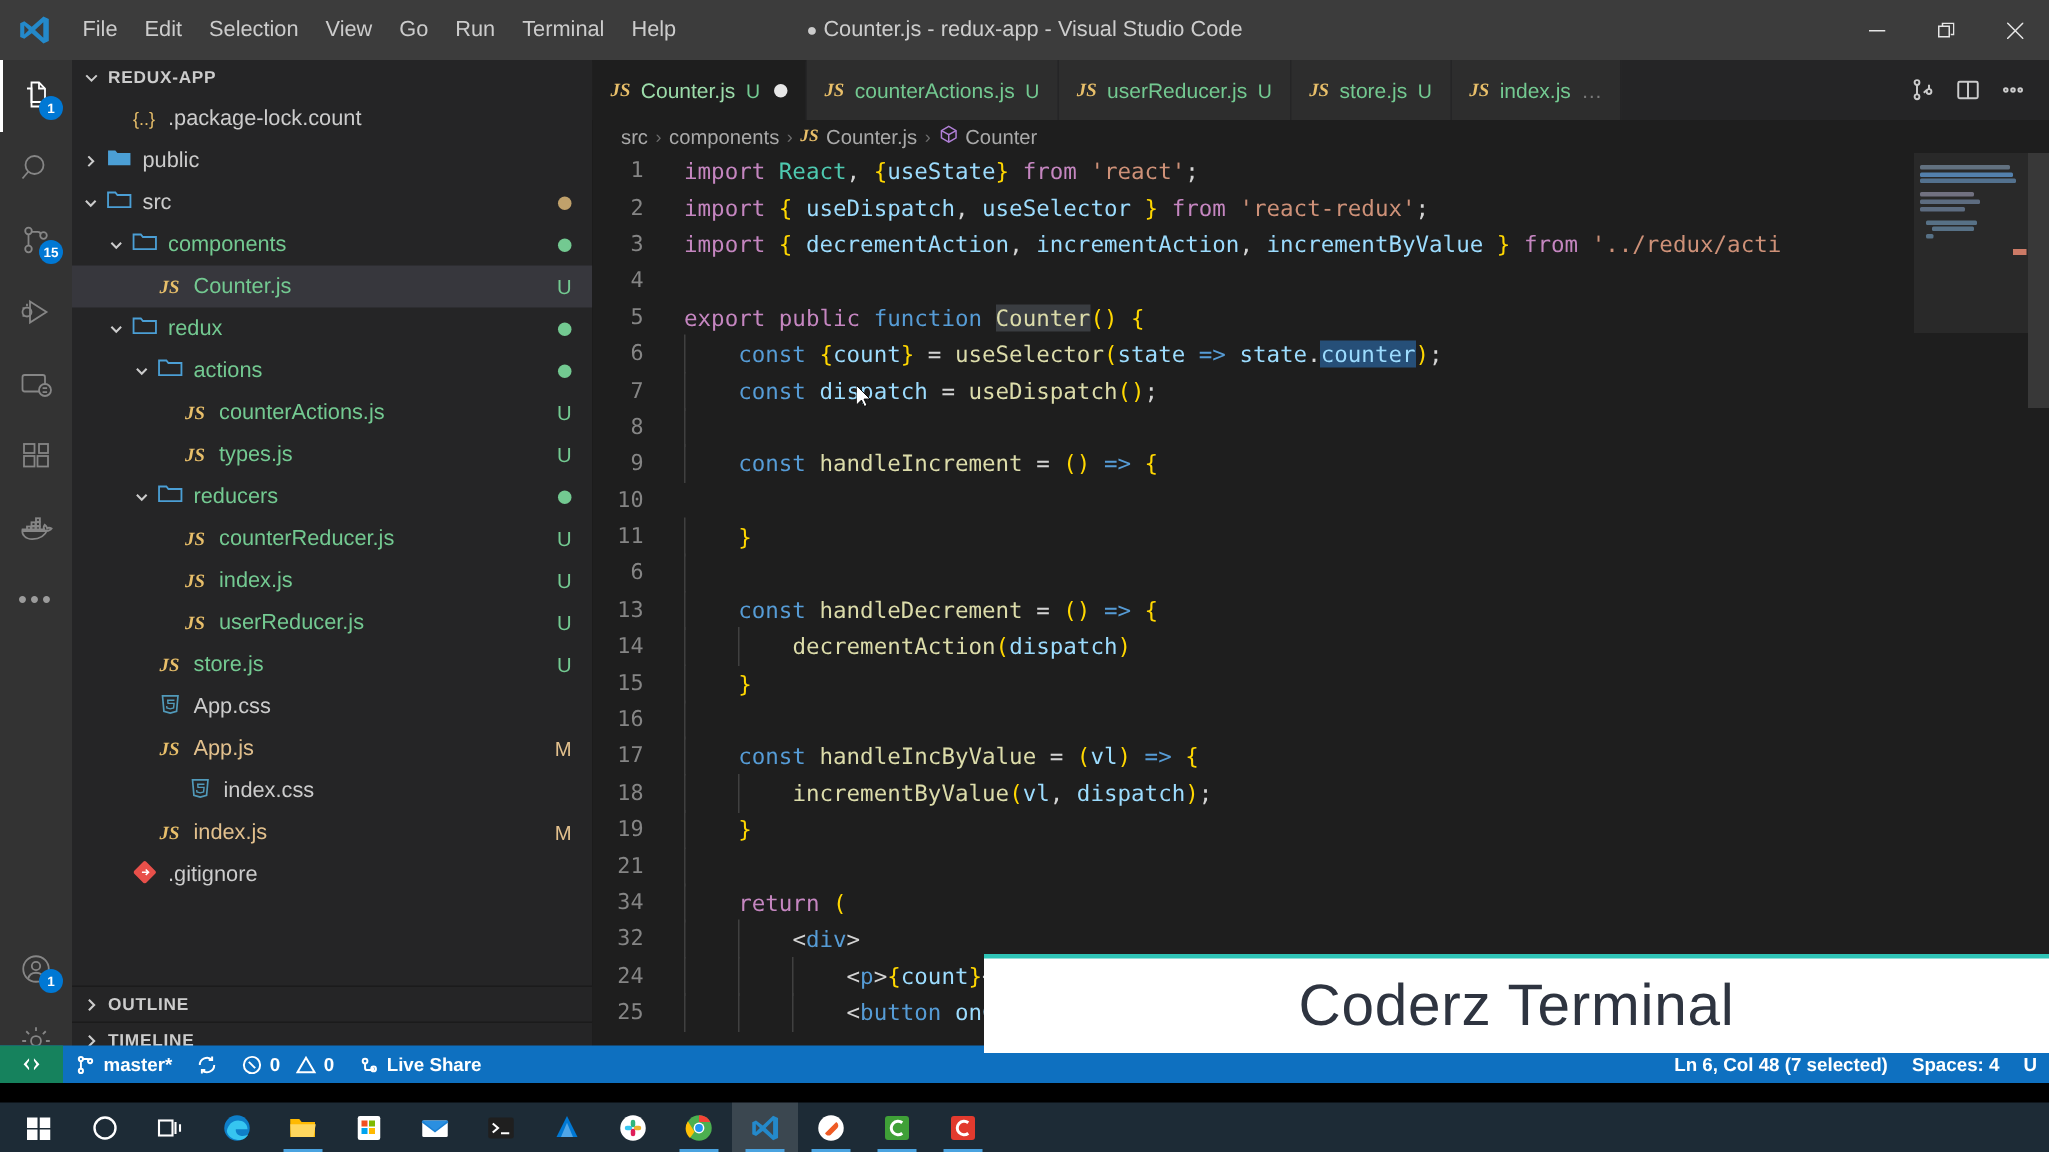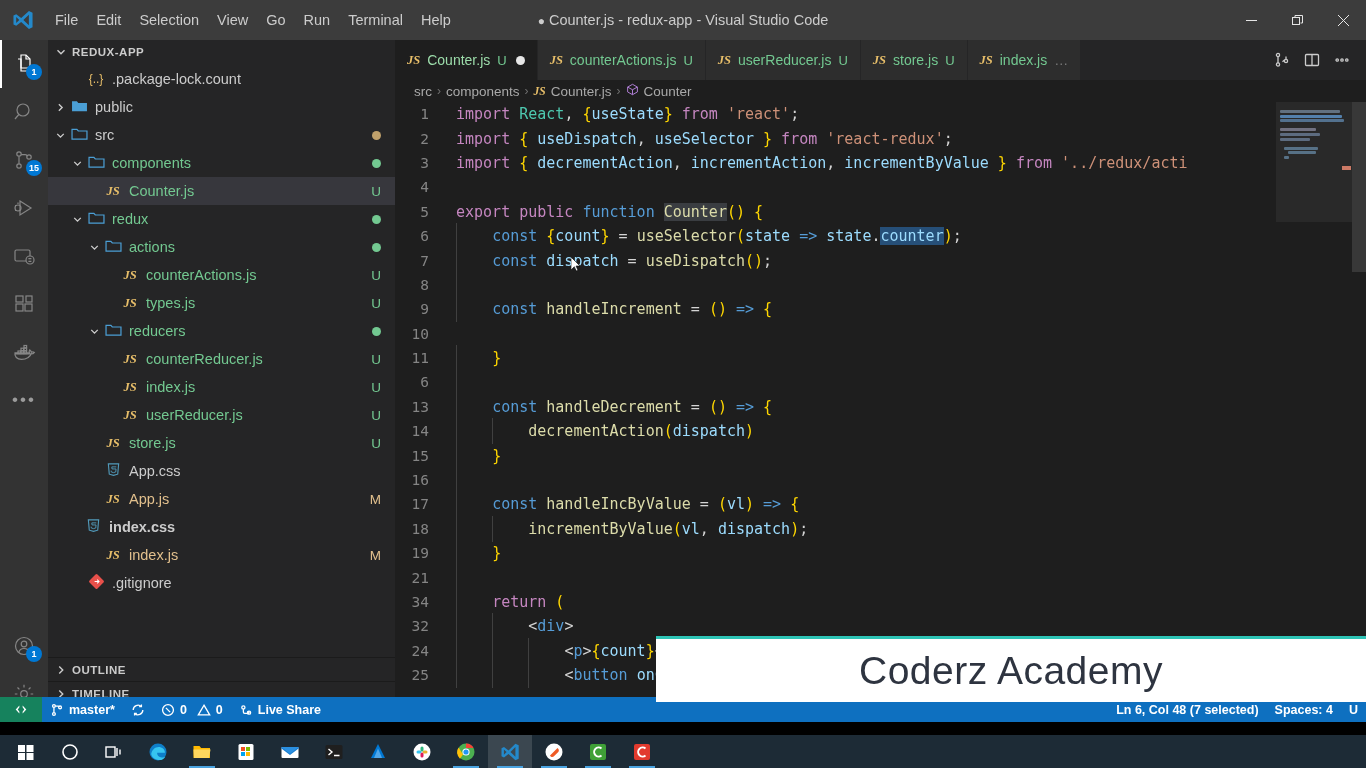--- a/index.html
+++ b/index.html
@@ -464,21 +464,21 @@
           <span class="label plain">App.css</span>
         </div>
         <div class="row" style="padding-left: 38px;">
           <span class="twisty"></span>
           <span class="ficon">
             <span class="js-icon">JS</span>
           </span>
           <span class="label yellow">App.js</span>
           <span class="status m">M</span>
         </div>
-        <div class="row" style="padding-left: 18px; font-weight: bold;">
+        <div class="row" style="padding-left: 58px;">
           <span class="twisty"></span>
           <span class="ficon">
             <span class="css-icon"><svg viewBox="0 0 16 16">
                 <path d="M2.5 2h11l-1 11-4.5 1.3L3.5 13z" fill="none" stroke="#519aba" stroke-width="1.2"></path>
                 <path d="M11 5.2H6.2l.2 2.2h4.3l-.3 3.2-2.4.7-2.4-.7-.1-1.4" fill="none" stroke="#519aba" stroke-width="1"></path>
               </svg></span>
           </span>
           <span class="label plain">index.css</span>
         </div>
         <div class="row" style="padding-left: 38px;">
@@ -689,21 +689,21 @@
       <div class="sb-item">U</div>
     </div>
   </div>
 
   <div class="activate-win">
     <div class="aw-1">Activate Windows</div>
     <div class="aw-2">Go to Settings to activate Windows.</div>
   </div>
 
   <div class="watermark">
-    <span class="wm-text">Coderz Academy</span>
+    <span class="wm-text">Coderz Terminal</span>
   </div>
 
   <div class="taskbar" id="taskbar">
       <div class="tb">
         <svg viewBox="0 0 20 20">
           <rect x="2" y="3" width="7" height="7" fill="#fff"></rect>
           <rect x="10.5" y="3" width="7" height="7" fill="#fff"></rect>
           <rect x="2" y="11" width="7" height="7" fill="#fff"></rect>
           <rect x="10.5" y="11" width="7" height="7" fill="#fff"></rect>
         </svg>

